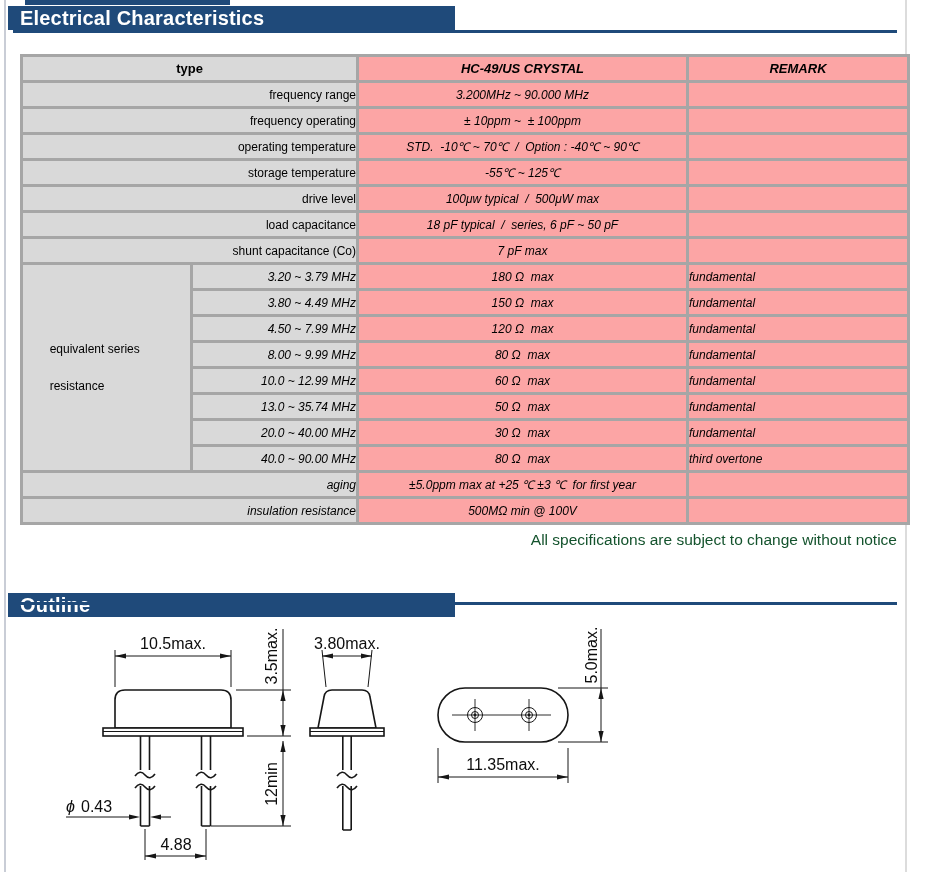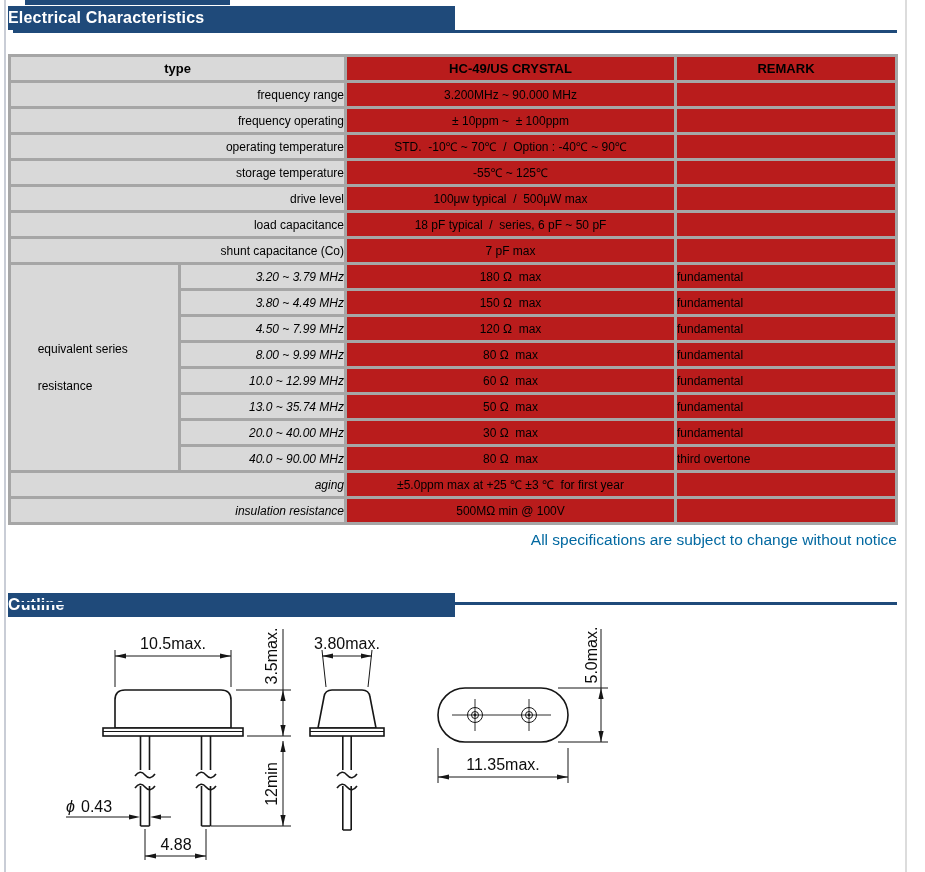--- a/index.html
+++ b/index.html
@@ -7,50 +7,50 @@
     position:relative; width:925px; height:872px; background:#fff;
     font-family:"Liberation Sans", sans-serif; color:#000; overflow:hidden;
   }
   .edge-line { position:absolute; top:0; height:872px; width:2px; }
   .edge-left  { left:4px;  background:#c9cdd6; }
   .edge-right { left:905px; background:#dcdcdc; }
   .top-sliver { position:absolute; left:25px; top:0; width:205px; height:5px; background:#1f4a7a; }
 
   .banner {
     position:absolute; left:8px; width:447px; height:24px; background:#1f4a7a;
-    color:#fff; font-weight:bold; font-size:16px; line-height:24px;
-    padding-left:0; box-sizing:border-box; letter-spacing:0.2px;
+    color:#fff; font-weight:bold; font-size:20px; line-height:24px;
+    padding-left:12px; box-sizing:border-box; letter-spacing:0.2px;
   }
   .banner-shadow { position:absolute; left:13px; width:884px; height:3px; background:#1f4a7a; }
   .banner-elec   { top:6px;  }
   .shadow-elec   { top:30px; }
   .banner-out    { top:578px;margin-top:15px; }
   .shadow-out    { top:602px; }
 
   table.spec {
-    position:absolute; left:8px; top:54px; width:887px;
+    position:absolute; left:20px; top:54px; width:887px;
     border-collapse:collapse; table-layout:fixed;
   }
   table.spec td, table.spec th {
     border:3px solid #a6a6a6; height:23px; padding:0;
     font-size:12px; font-weight:normal; vertical-align:middle;
     overflow:hidden; white-space:pre;
   }
   table.spec th { font-size:13px; font-weight:bold; text-align:center; }
   .gray   { background:#d9d9d9; }
-  .white  { background:#b91c1c; }
+  .white  { background:#fca5a5;font-style:italic; }
   .lblR   { text-align:right; padding-right:72px; }
   .lblC   { text-align:right;font-style:italic; }
   .val    { text-align:center; }
   .rmk    { text-align:left; padding-left:7px; font-size:12.5px; }
   .esr-label { line-height:1.55; }
 
   .note {
     position:absolute; left:0; top:531px; width:897px; text-align:right;
-    font-size:15.5px; color:#0369a1;
+    font-size:15.5px; color:#14532d;
   }
 
   svg.outline { position:absolute; left:0; top:608px; }
   svg .obj  { stroke:#161616; stroke-width:1.6; fill:none; }
   svg .objf { stroke:#161616; stroke-width:1.6; fill:#ffffff; }
   svg .thin { stroke:#161616; stroke-width:1;   fill:none; }
   svg .hair { stroke:#161616; stroke-width:0.9; fill:none; }
   svg .arrow { fill:#161616; stroke:none; }
   svg text { fill:#0d0d0d; font-size:16px; font-family:"Liberation Sans", sans-serif; }
 </style>

